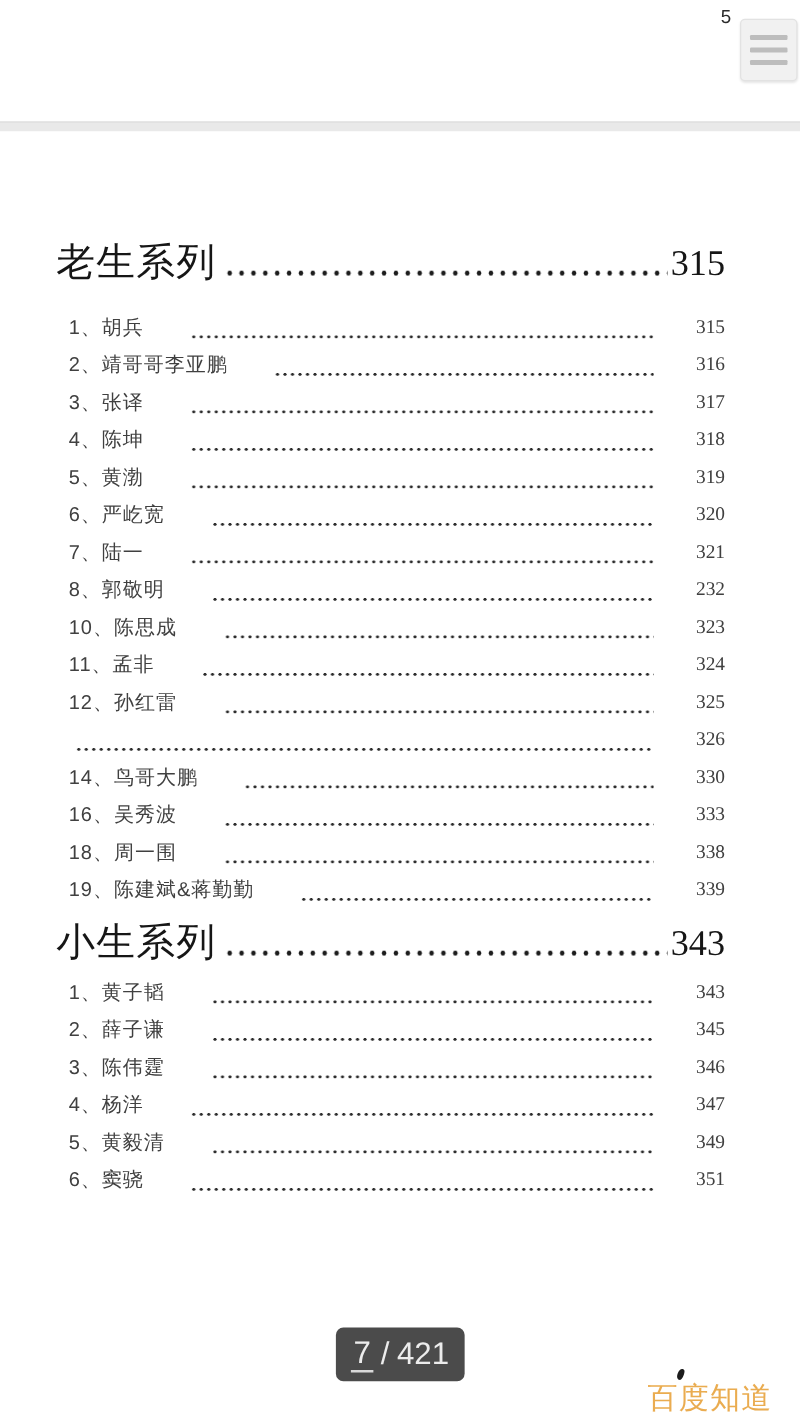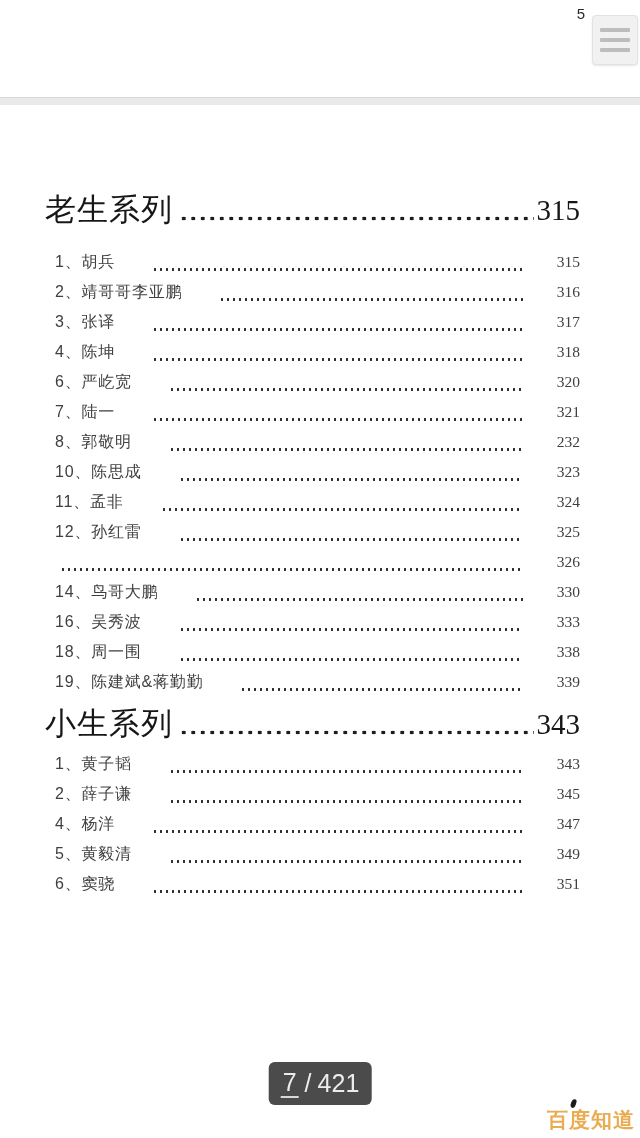--- a/index.html
+++ b/index.html
@@ -123,23 +123,23 @@
   .page-indicator .current {
     border-bottom: 2px solid #d9d9d9;
     padding: 0 2px 1px 2px;
     line-height: 1;
   }
   .page-indicator .sep, .page-indicator .total { line-height: 1; }
 
   
   .watermark {
     position: absolute;
-    right: 5px; bottom: 4px;
-    font-size: 21px;
-    font-weight: bold;
+    right: 22px; bottom: 4px;
+    font-size: 24px;
+    font-weight: normal;
     letter-spacing: 1px;
     color: rgba(232, 163, 61, 0.9);
     user-select: none;
   }
   .watermark-accent {
     position: absolute;
     left: 24px; top: -7px;
     width: 5px; height: 9px;
     background: #1c1c1c;
     border-radius: 60% 40% 50% 50%;
@@ -185,20 +185,25 @@
     <span class="leader-sm"></span>
     <span class="toc-item-page">317</span>
   </div>
 
   <div class="toc-item">
     <span class="toc-item-label">4、陈坤</span>
     <span class="leader-sm"></span>
     <span class="toc-item-page">318</span>
   </div>
 
+  <div class="toc-item">
+    <span class="toc-item-label">5、黄渤</span>
+    <span class="leader-sm"></span>
+    <span class="toc-item-page">319</span>
+  </div>
 
   <div class="toc-item">
     <span class="toc-item-label">6、严屹宽</span>
     <span class="leader-sm"></span>
     <span class="toc-item-page">320</span>
   </div>
 
   <div class="toc-item">
     <span class="toc-item-label">7、陆一</span>
     <span class="leader-sm"></span>
@@ -273,20 +278,25 @@
     <span class="leader-sm"></span>
     <span class="toc-item-page">343</span>
   </div>
 
   <div class="toc-item">
     <span class="toc-item-label">2、薛子谦</span>
     <span class="leader-sm"></span>
     <span class="toc-item-page">345</span>
   </div>
 
+  <div class="toc-item">
+    <span class="toc-item-label">3、陈伟霆</span>
+    <span class="leader-sm"></span>
+    <span class="toc-item-page">346</span>
+  </div>
 
   <div class="toc-item">
     <span class="toc-item-label">4、杨洋</span>
     <span class="leader-sm"></span>
     <span class="toc-item-page">347</span>
   </div>
 
   <div class="toc-item">
     <span class="toc-item-label">5、黄毅清</span>
     <span class="leader-sm"></span>

